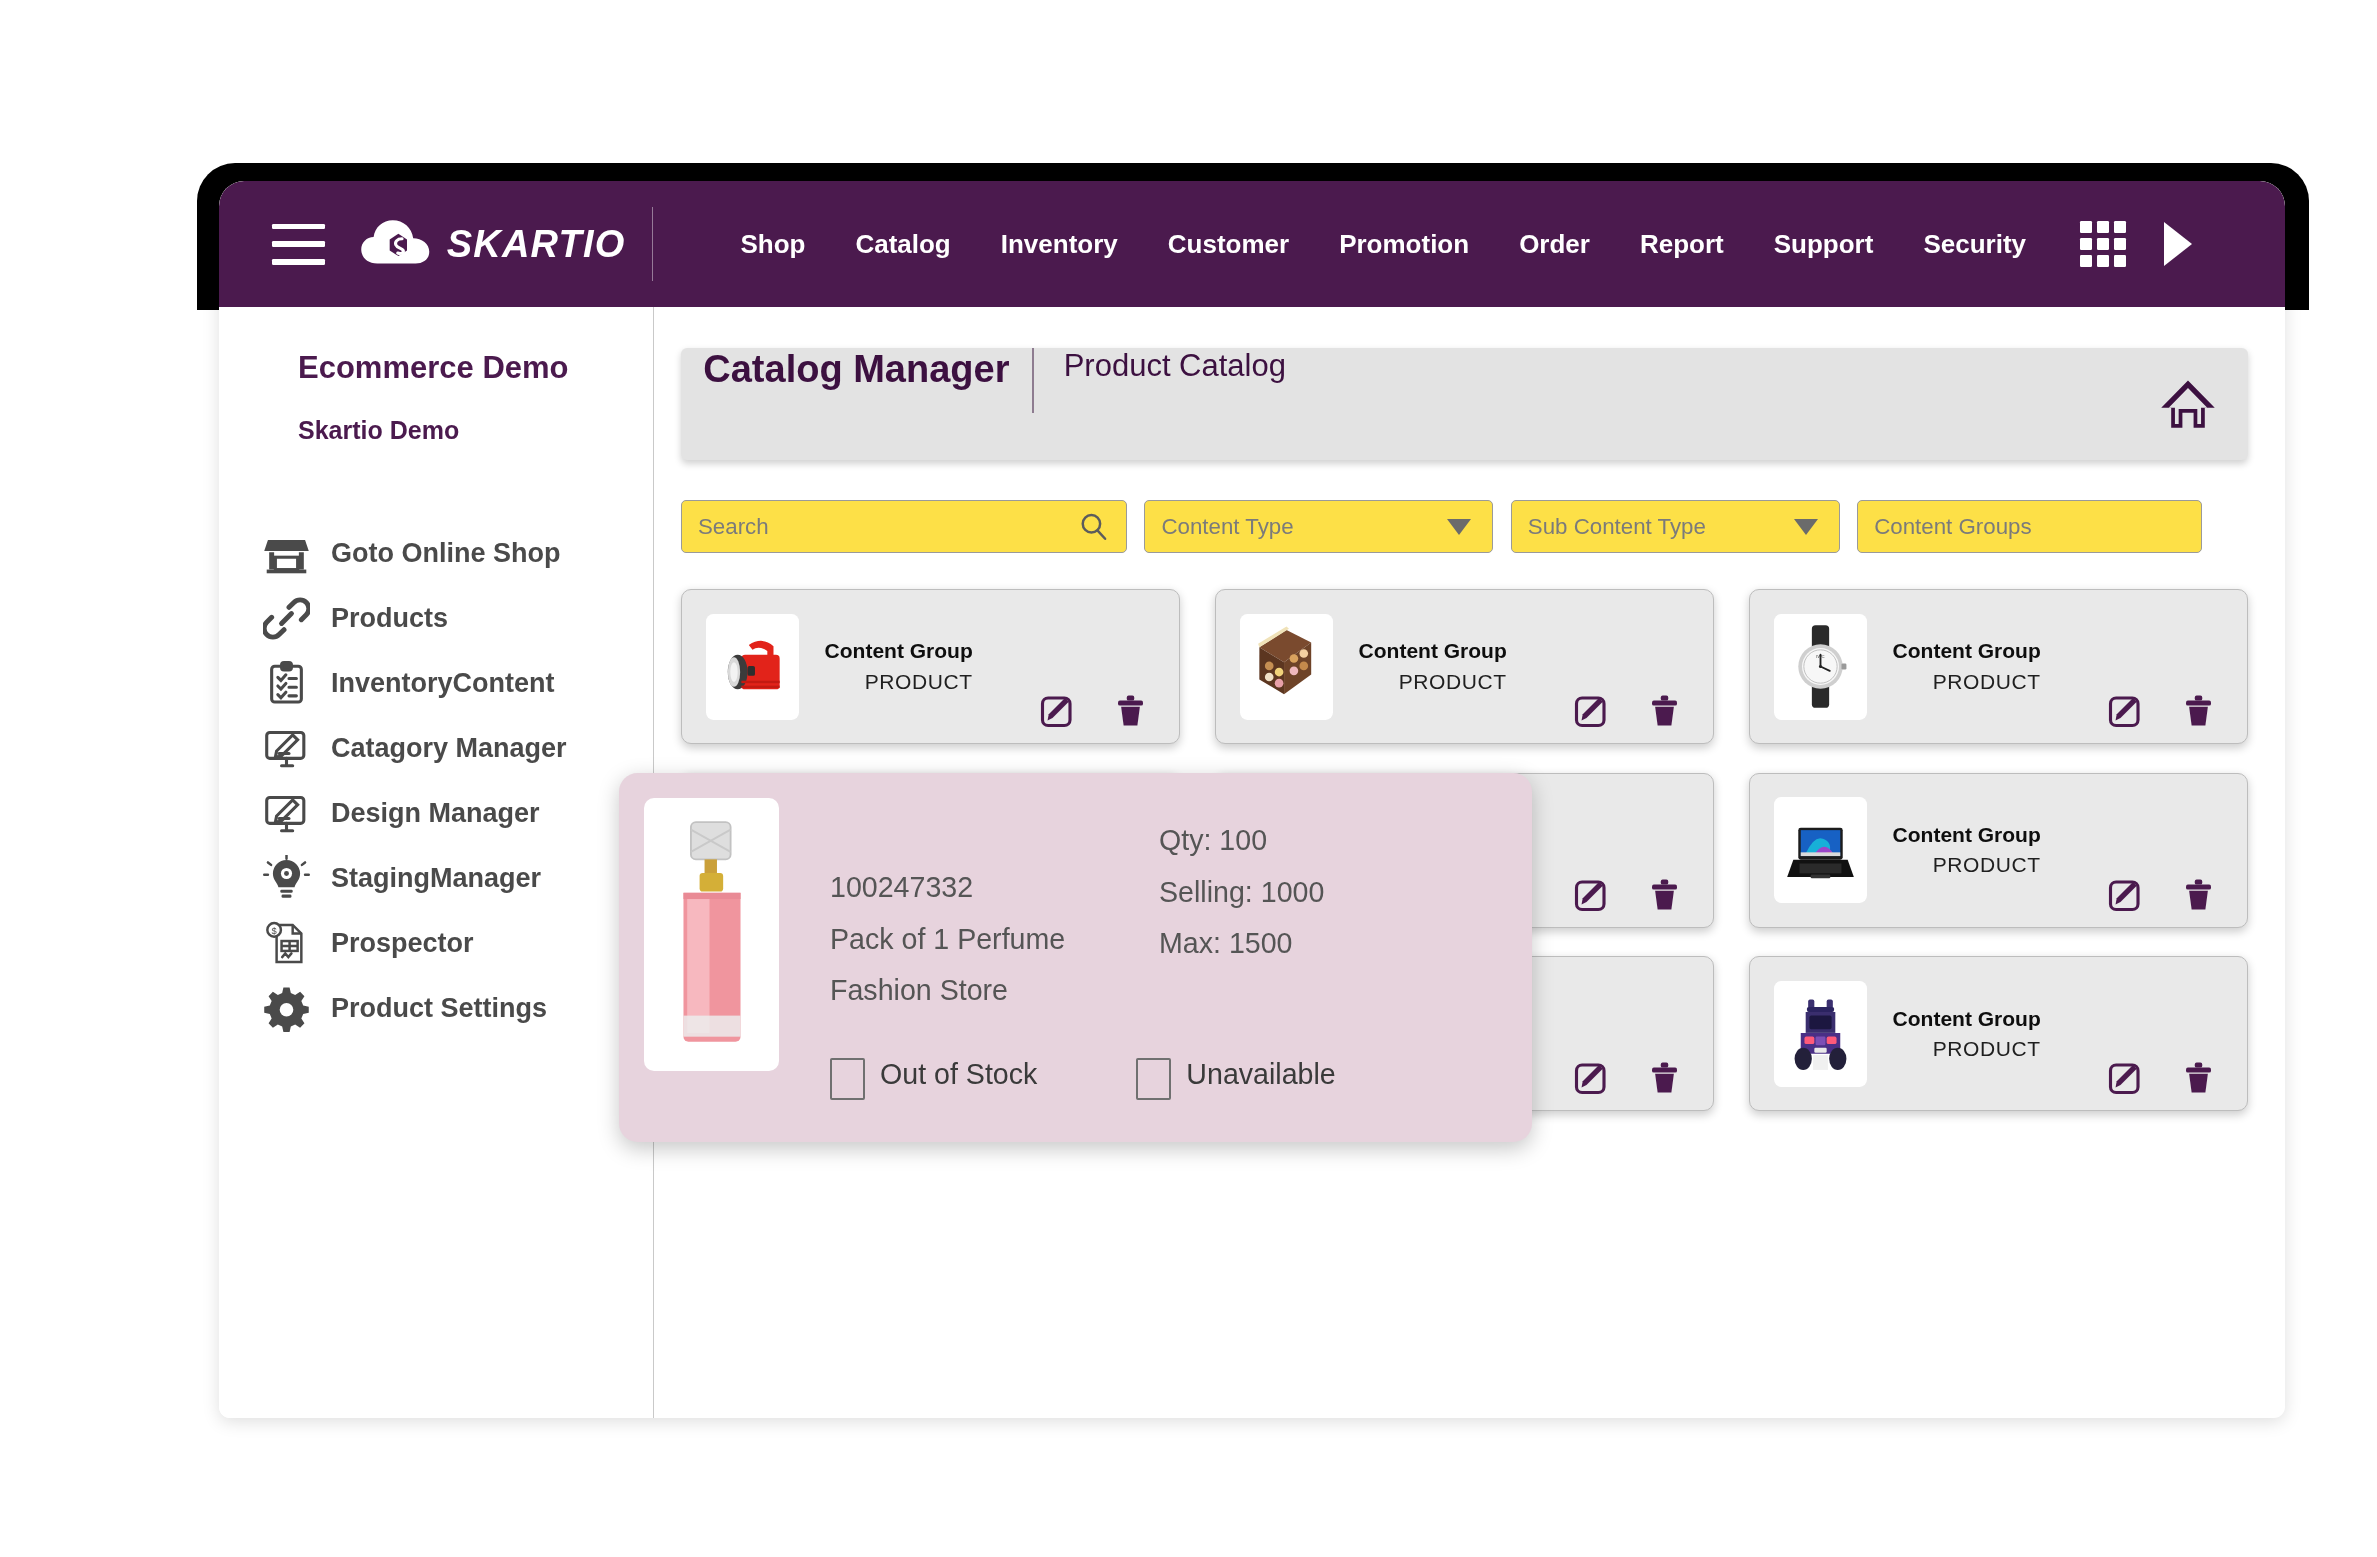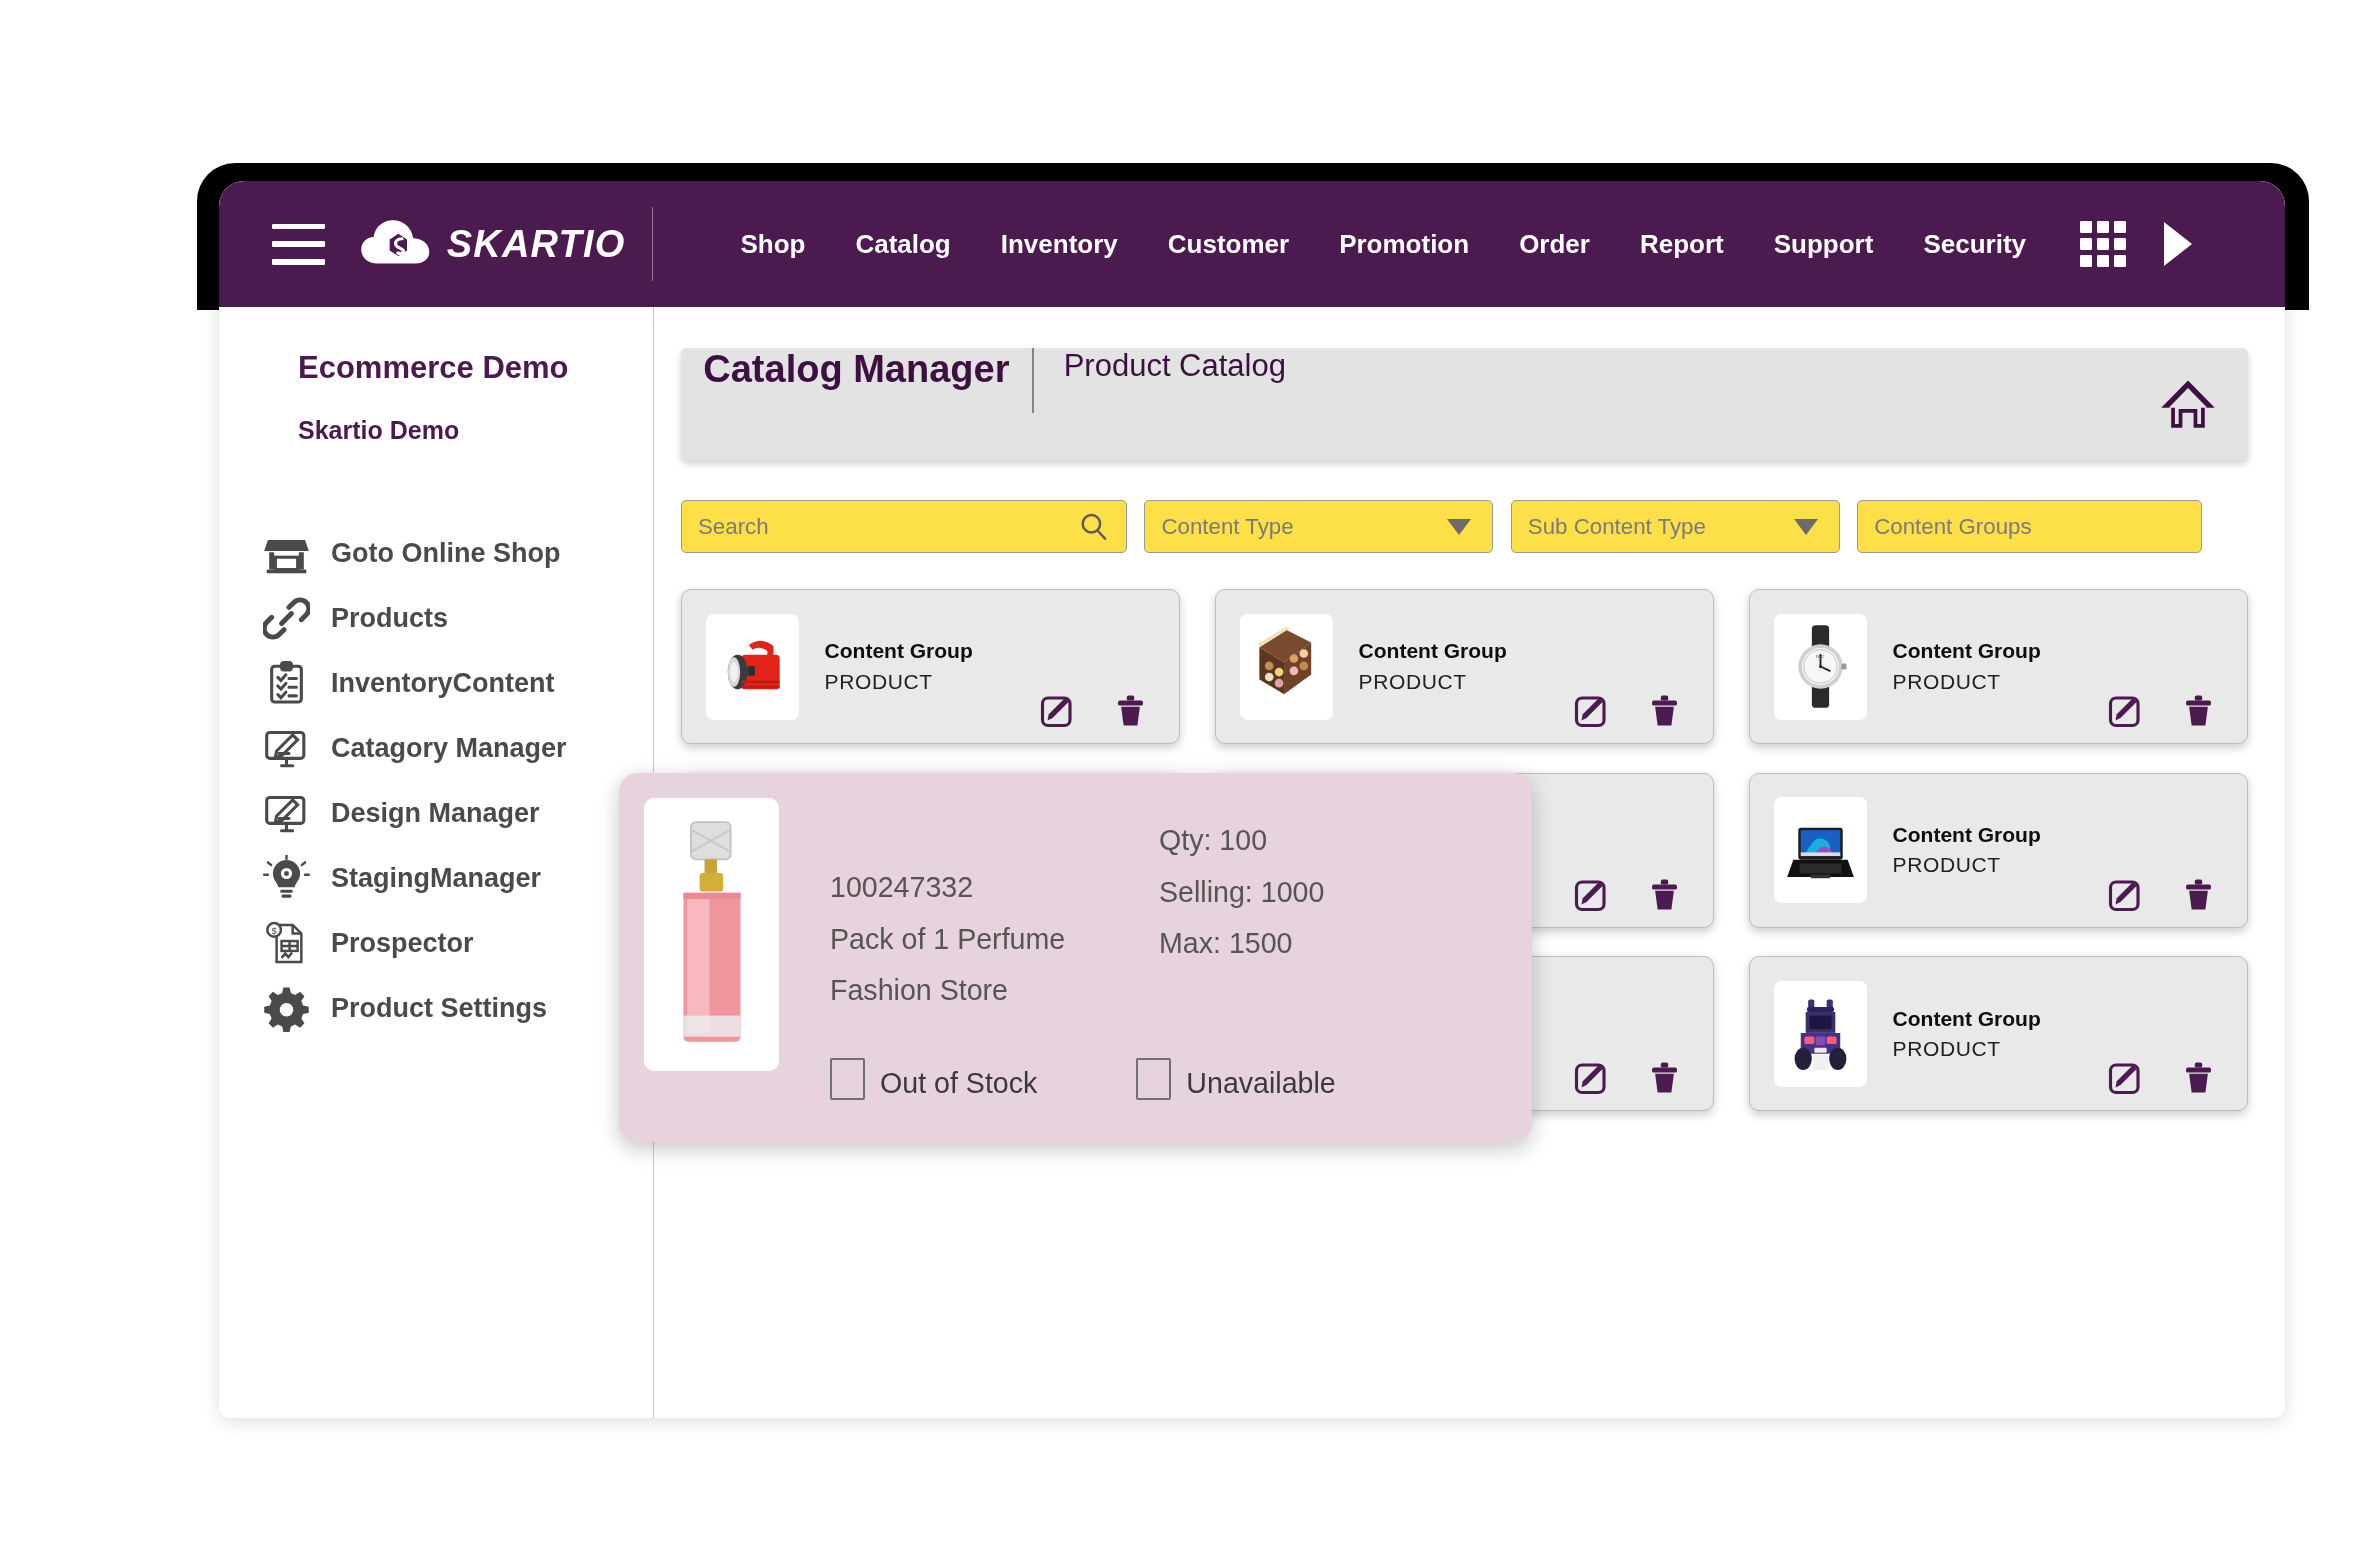--- a/index.html
+++ b/index.html
@@ -139,21 +139,21 @@
   #f-subctype{width:329px;}
   #f-cgroups{width:345px;}
   .search-ico{position:absolute;right:18.6px;width:28.6px;height:28.6px;color:#5c5c5c;cursor:pointer;}
   .caret{position:absolute;right:21px;width:0;height:0;
     border-left:12.4px solid transparent;border-right:12.4px solid transparent;
     border-top:16px solid #6b6b6b;cursor:pointer;}
 
   
   #grid{
     display:grid;grid-template-columns:repeat(3,1fr);
-    gap:28.6px 35px;margin-top:36px;
+    gap:28.6px 35px;margin-top:36px;text-align:right;
   }
   .pcard{
     height:155px;background:#e9e9e9;border:1.2px solid #bdbdbd;border-radius:10px;
     box-shadow:0 3.7px 10px rgba(0,0,0,.20);
     position:relative;display:flex;align-items:center;box-sizing:border-box;
     cursor:pointer;
   }
   .pthumb{
     width:93px;height:106px;background:#fff;border-radius:7.4px;
     margin-left:23.6px;flex:none;
@@ -187,21 +187,21 @@
   #pop-thumb svg{width:112px;height:248px;}
   #pop-info{
     flex:1;display:flex;flex-direction:column;
     padding-left:51px;padding-top:26px;padding-right:27px;
   }
   .pop-rows{display:flex;}
   .pop-col{display:flex;flex-direction:column;}
   .pop-col.left{width:329px;margin-top:47px;}
   .pop-line{font-size:28.6px;color:#555555;margin-bottom:18.6px;white-space:nowrap;}
   #pop-checks{display:flex;margin-top:32px;}
-  .chkwrap{display:flex;align-items:flex-end;gap:15px;cursor:pointer;}
+  .chkwrap{display:flex;align-items:flex-start;gap:15px;cursor:pointer;}
   .chkwrap.second{margin-left:99px;}
   .chkbox{width:31px;height:38px;border:2.5px solid #707070;background:transparent;border-radius:1.9px;flex:none;}
   .chklabel{font-size:28.6px;color:#3a3a3a;white-space:nowrap;}
 </style>
 </head>
 <body>
 
 <div id="device-frame"></div>
 
 <div id="app-window">

